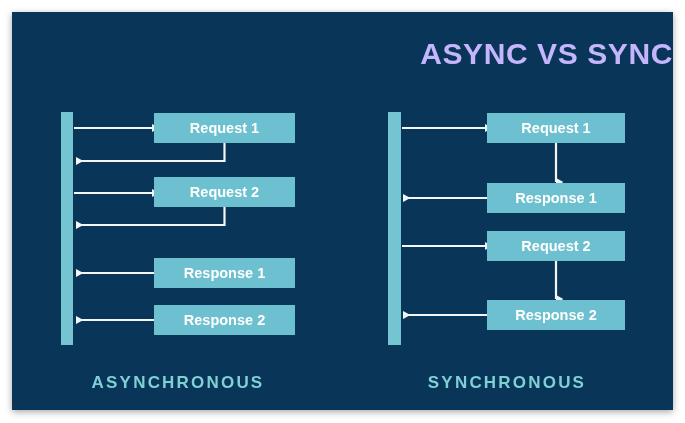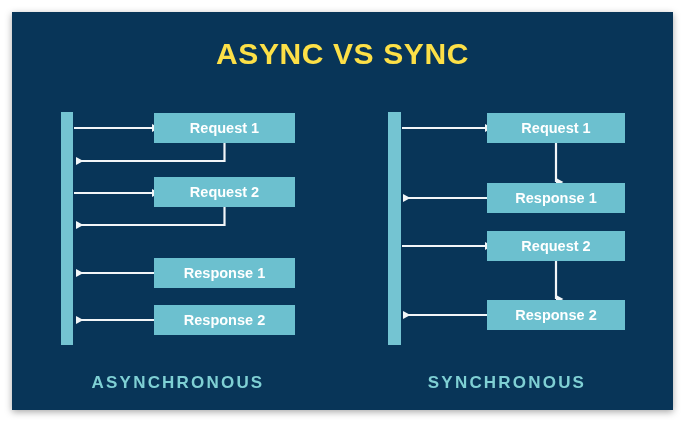--- a/index.html
+++ b/index.html
@@ -29,22 +29,22 @@
     width: 661px;
     height: 398px;
     background: #083558;
     box-shadow: 0 2px 7px rgba(0,0,0,0.35);
   }
   #title {
     position: absolute;
     left: 0;
     top: 24px;
     width: 661px;
-    text-align: center;
-    color: #fde047;
+    text-align: right;
+    color: #c4b5fd;
     font-size: 30px;
     font-weight: bold;
     letter-spacing: 0.6px;
     line-height: 36px;
     white-space: nowrap;
   }
   svg.diagram {
     position: absolute;
     left: 0;
     top: 0;

